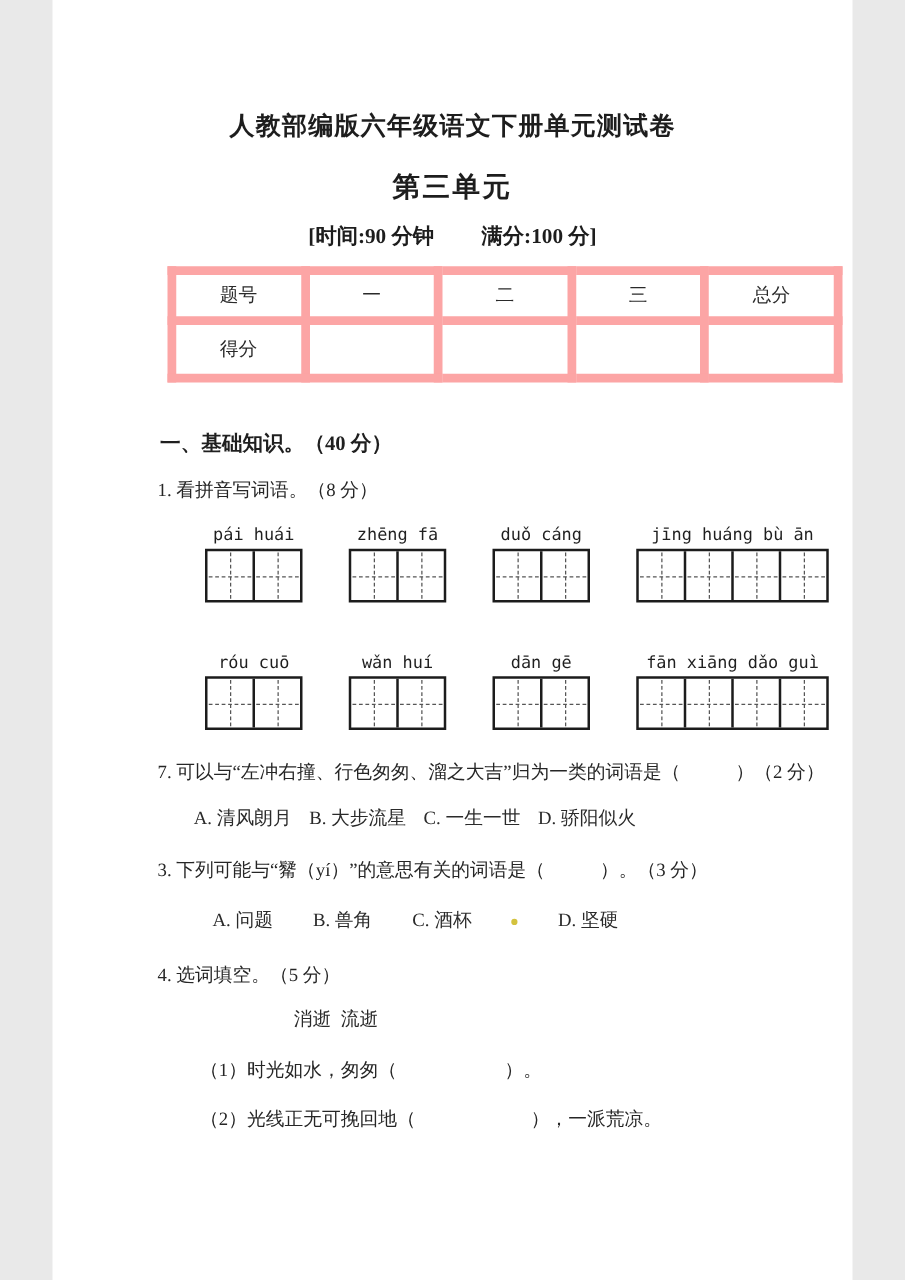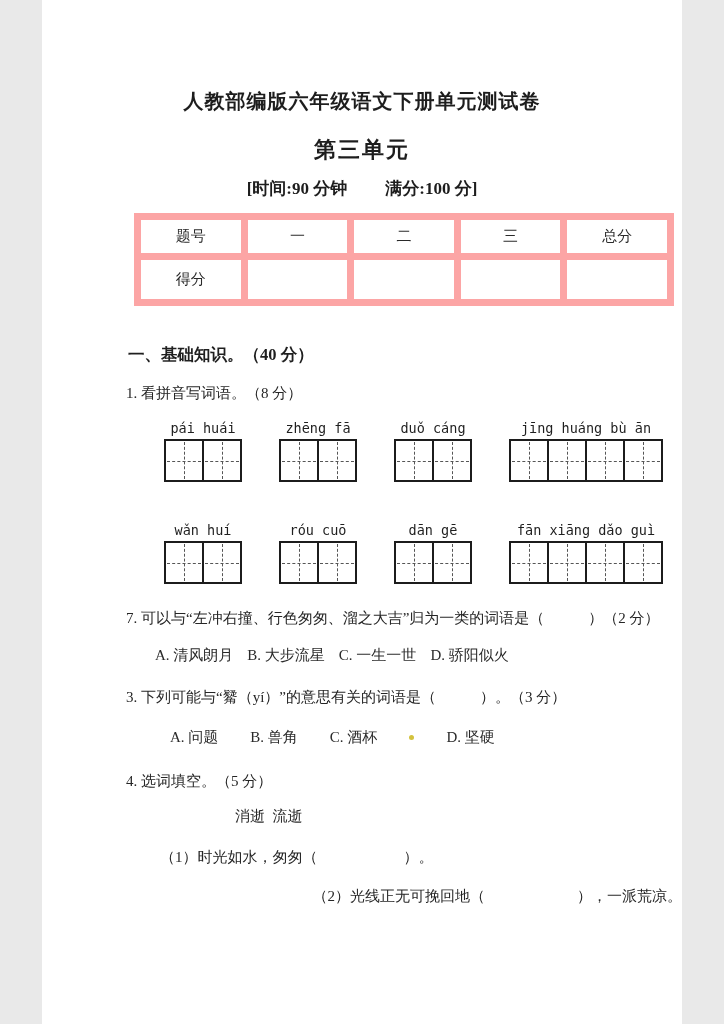--- a/index.html
+++ b/index.html
@@ -44,21 +44,21 @@
   .opts { display:flex; font-size:15px; line-height:17px; color:#2a2a2a; }
   .opts-2 { margin:20px 0 0 113px; gap:14px; }
   .opts-3 { margin:23px 0 0 128px; gap:32px; }
   .artifact-dot { width:5px; height:5px; border-radius:50%; background:#d3c23e; align-self:center; }
 
   .bank { font-size:15px; line-height:17px; white-space:pre; color:#2a2a2a; }
   .bank-1 { margin:18px 0 0 193px; }
   .bank-2 { margin:20px 0 0 165px; }
   .item { margin-left:118px; font-size:15px; line-height:17px; }
   .item-1 { margin-top:24px; }
-  .item-2 { margin-top:22px;text-align:right; }
+  .item-2 { margin-top:22px; }
 </style>
 </head>
 <body>
 
 <div class="page">
 
   <div class="title">人教部编版六年级语文下册单元测试卷</div>
   <div class="unit">第三单元</div>
 
   <div class="timeline">
@@ -115,28 +115,28 @@
         <div class="grid">
           <div class="tzg"></div>
           <div class="tzg"></div>
           <div class="tzg"></div>
           <div class="tzg"></div>
         </div>
       </div>
     </div>
   <div class="pinyin-row row-1">
       <div class="word-block">
-        <div class="pin">wǎn huí</div>
+        <div class="pin">róu cuō</div>
         <div class="grid">
           <div class="tzg"></div>
           <div class="tzg"></div>
         </div>
       </div>
       <div class="word-block">
-        <div class="pin">róu cuō</div>
+        <div class="pin">wǎn huí</div>
         <div class="grid">
           <div class="tzg"></div>
           <div class="tzg"></div>
         </div>
       </div>
       <div class="word-block">
         <div class="pin">dān gē</div>
         <div class="grid">
           <div class="tzg"></div>
           <div class="tzg"></div>

